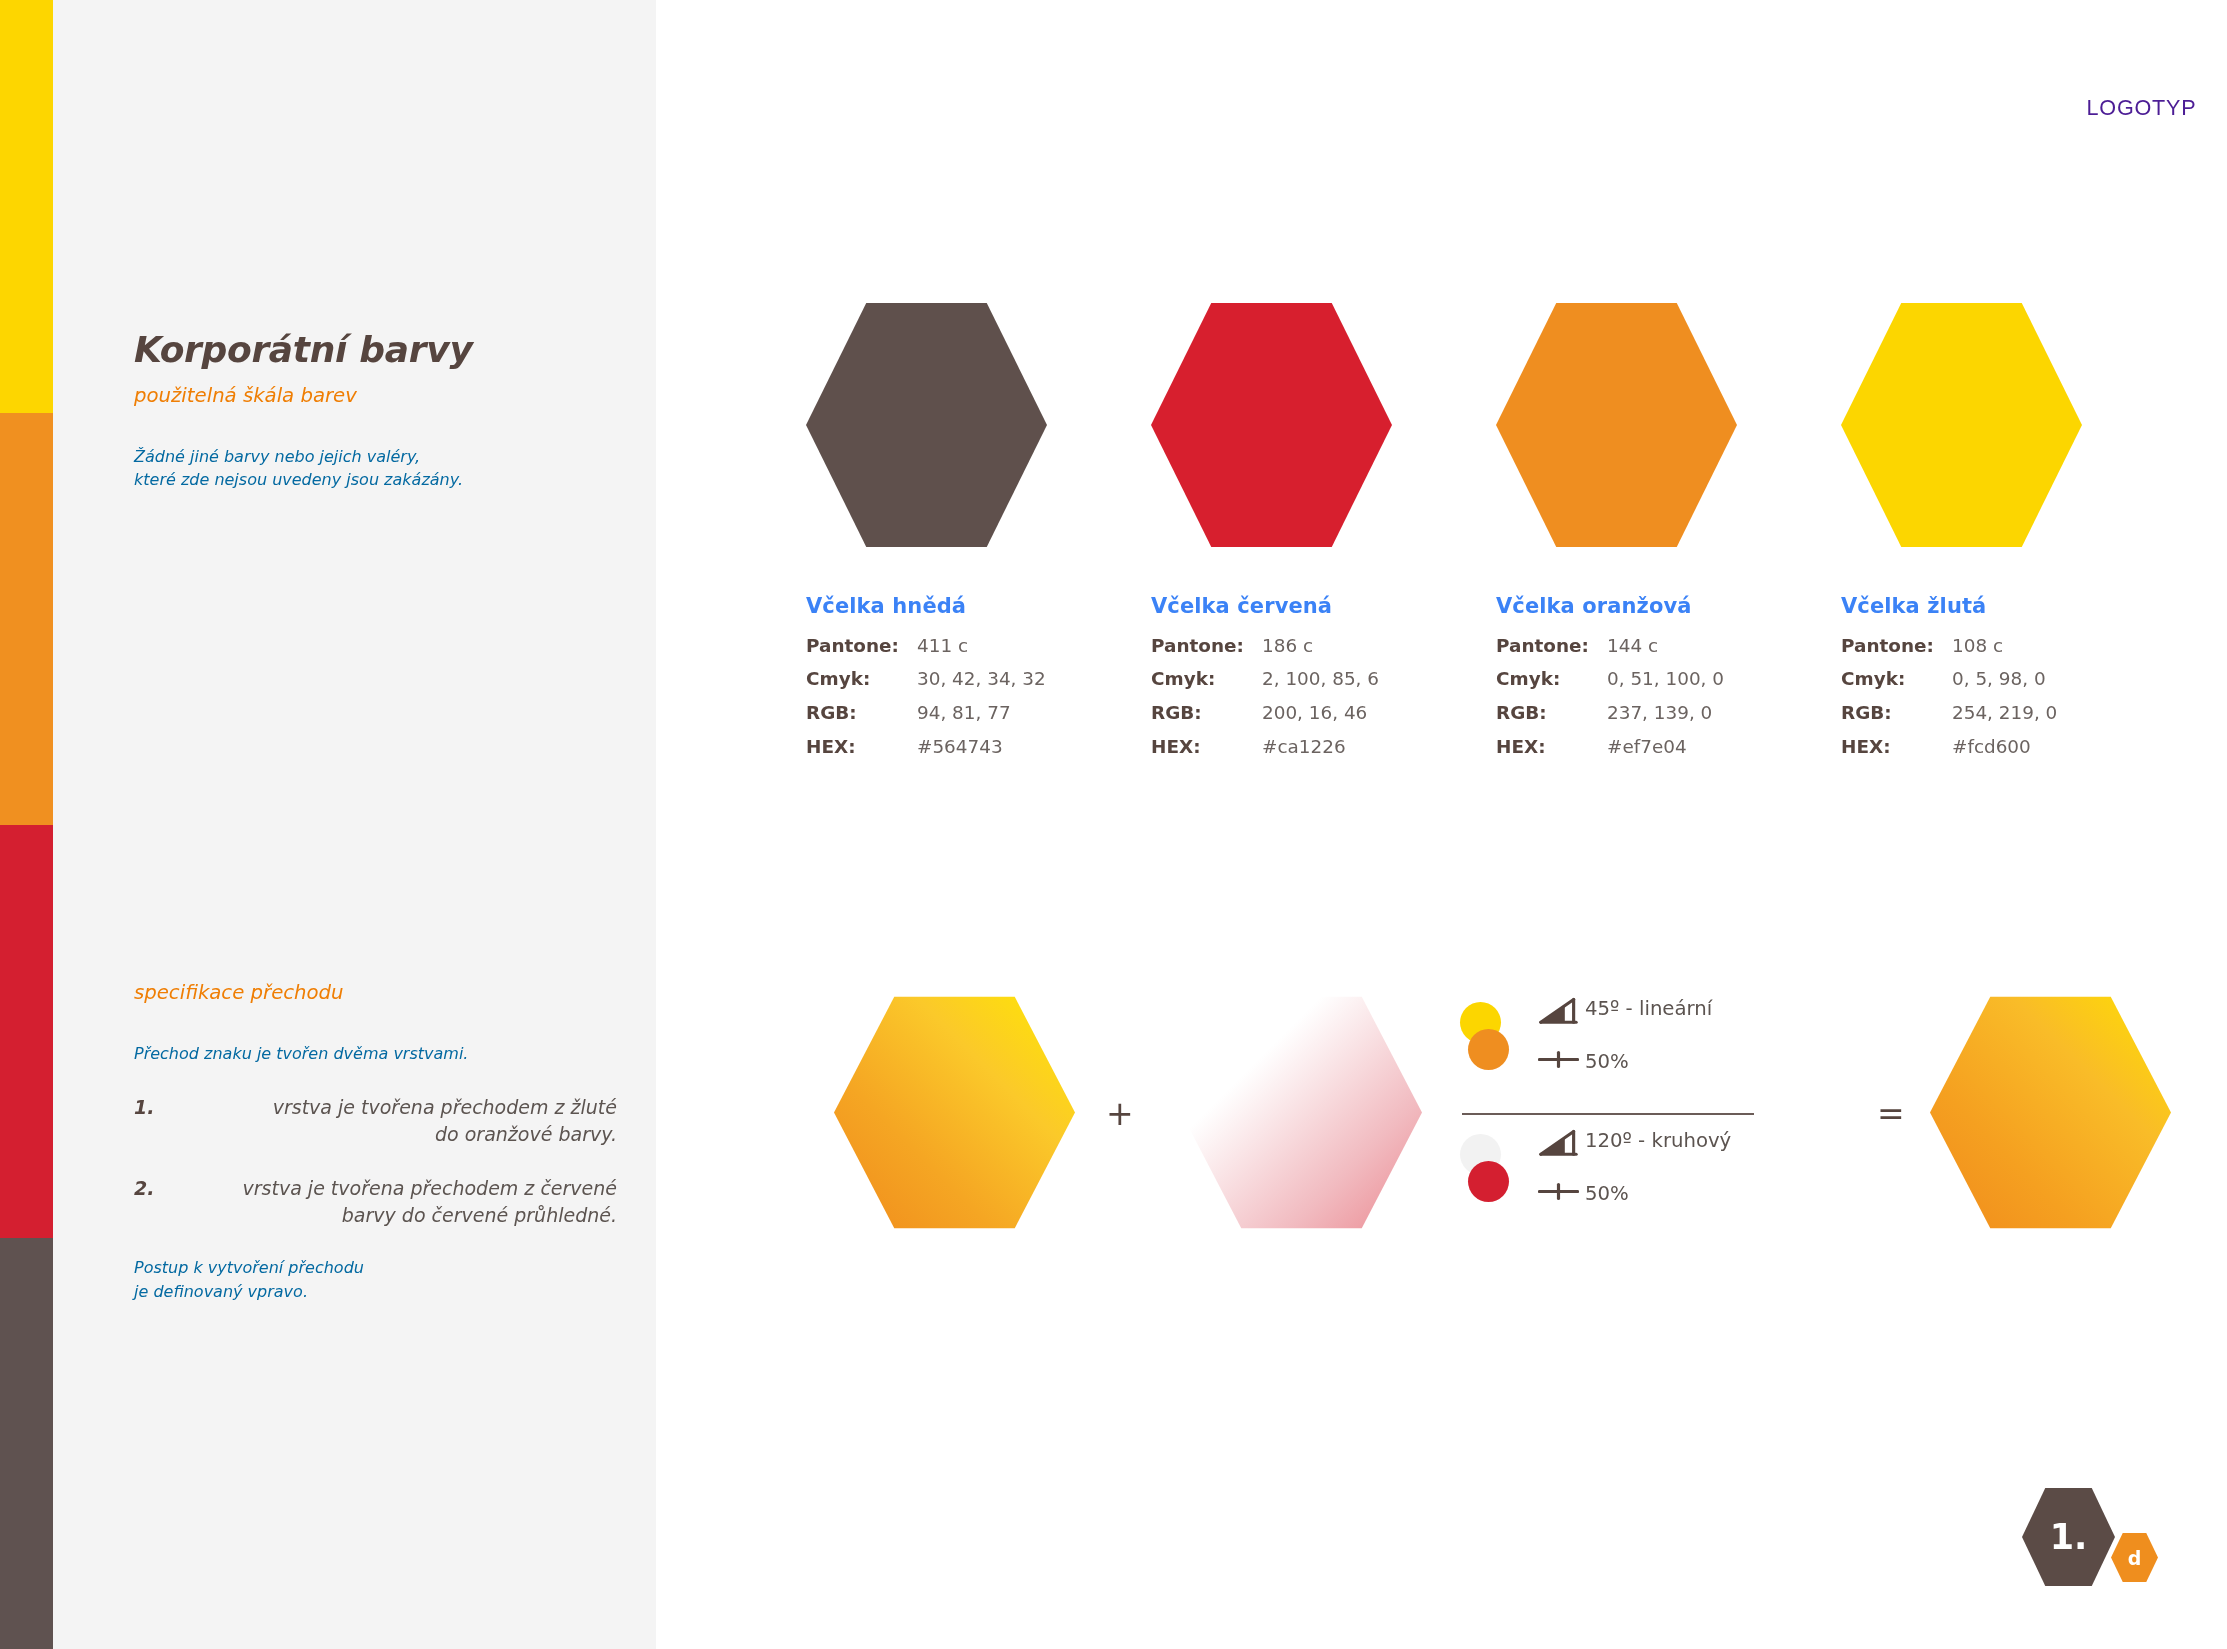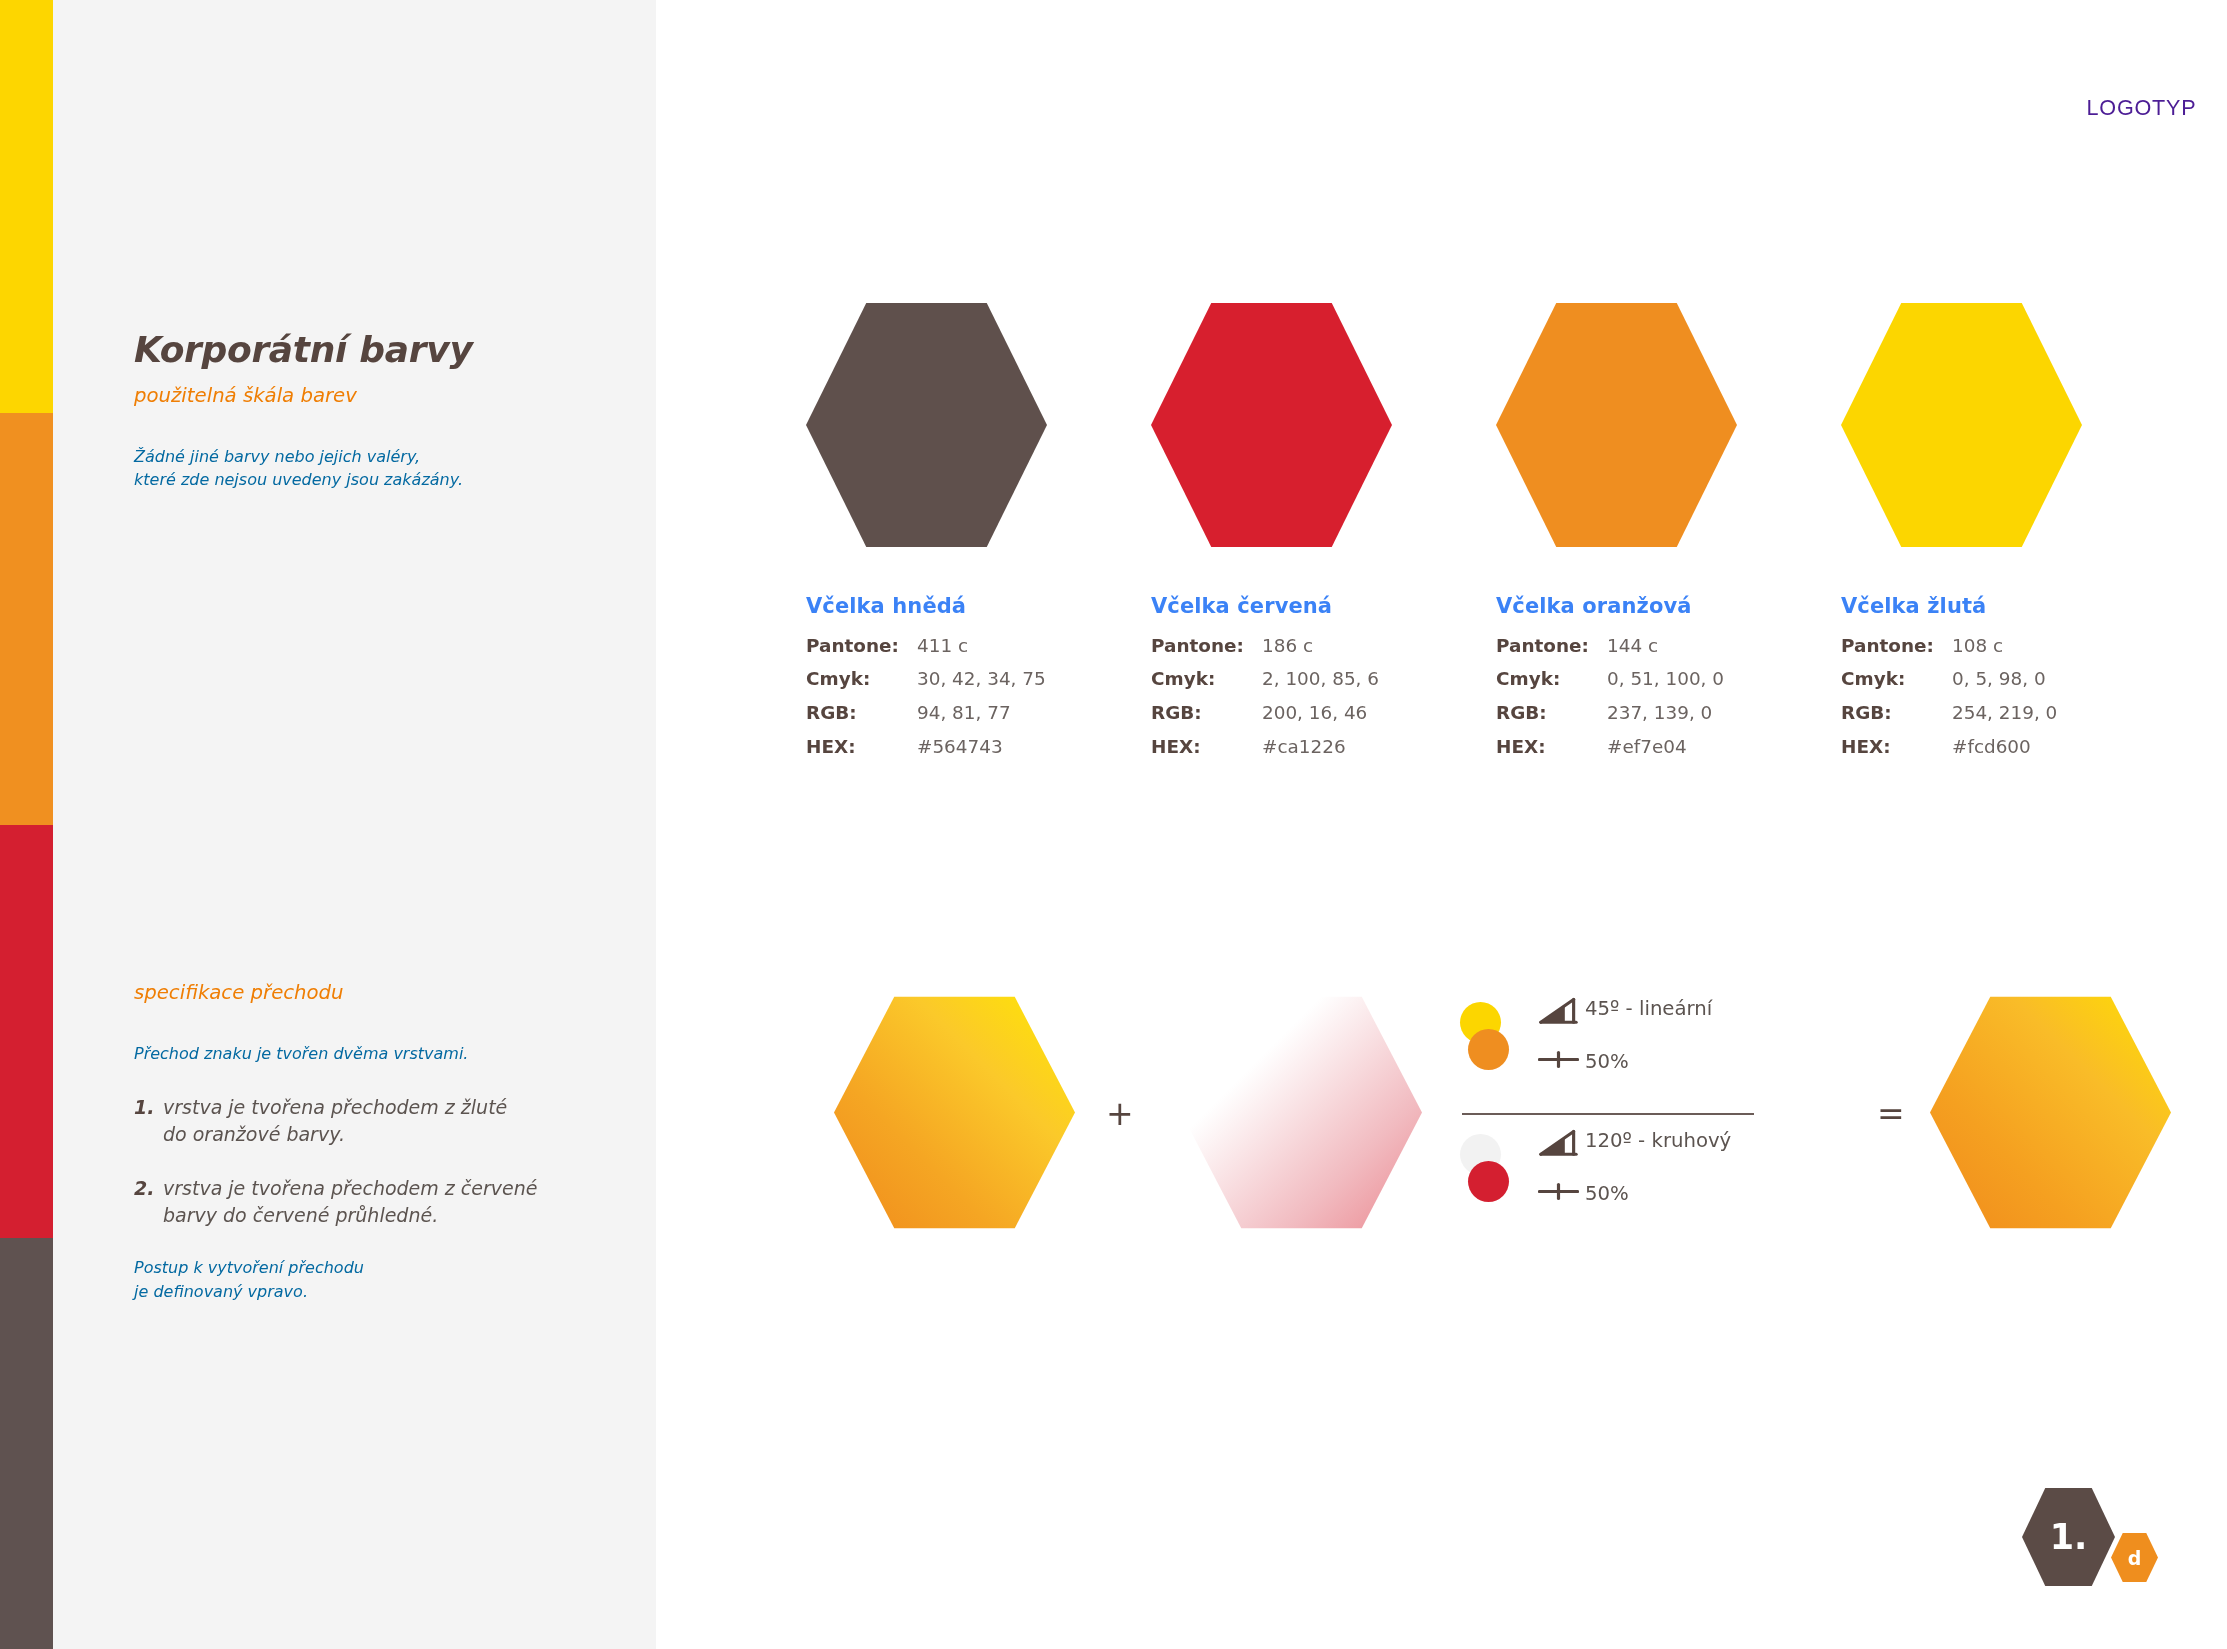--- a/index.html
+++ b/index.html
@@ -85,21 +85,21 @@
     font-size: 19px;
     color: #5c5450;
     line-height: 1.42;
   }
   .num-list li .li-num {
     font-weight: 700;
     color: #56453f;
     width: 29px;
     flex: 0 0 29px;
   }
-  .num-list li .li-text { flex: 1 1 auto; }
+  .num-list li .li-text { flex: 1 1 auto; text-align: right; }
 
   
   .hex {
     -webkit-clip-path: polygon(25% 2%, 75% 2%, 100% 50%, 75% 98%, 25% 98%, 0% 50%);
     clip-path: polygon(25% 2%, 75% 2%, 100% 50%, 75% 98%, 25% 98%, 0% 50%);
   }
   .hex-round {
     border-radius: 16.5px;
   }
 
@@ -313,21 +313,21 @@
 
   <div class="swatch-col">
     <div class="swatch-hex hex hex-round" style="background:#5f504c"></div>
     <div class="swatch-name">Včelka hnědá</div>
     <div class="spec-row">
       <span class="spec-key">Pantone:</span>
       <span class="spec-val">411 c</span>
     </div>
     <div class="spec-row">
       <span class="spec-key">Cmyk:</span>
-      <span class="spec-val">30, 42, 34, 75</span>
+      <span class="spec-val">30, 42, 34, 32</span>
     </div>
     <div class="spec-row">
       <span class="spec-key">RGB:</span>
       <span class="spec-val">94, 81, 77</span>
     </div>
     <div class="spec-row">
       <span class="spec-key">HEX:</span>
       <span class="spec-val">#564743</span>
     </div>
   </div>

